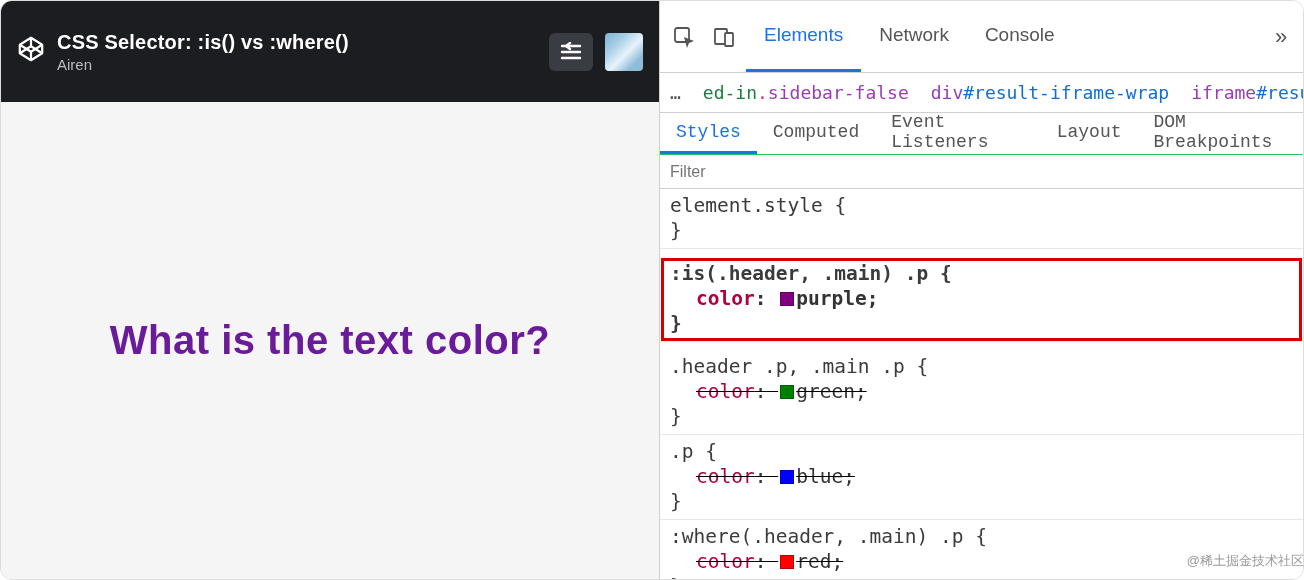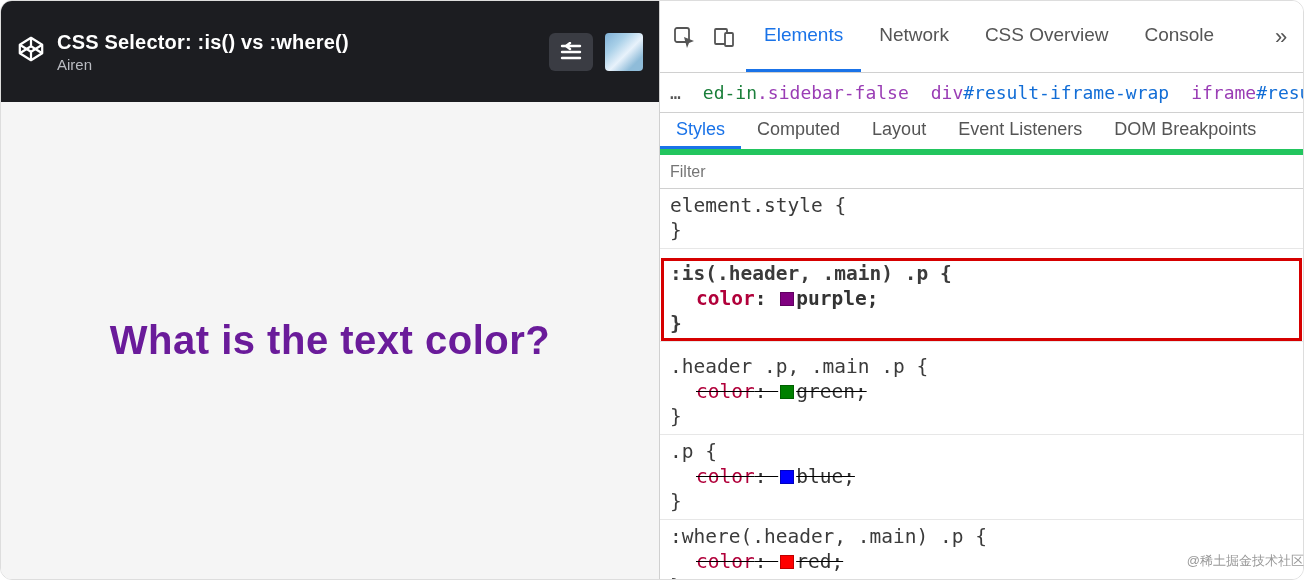--- a/index.html
+++ b/index.html
@@ -147,22 +147,23 @@
   .bc-item {}
   .bc-cls { color: #9a3db5; }
   .bc-id  { color: #116dd6; }
   .bc-tag { color: #9a3db5; }
   .bc-suf { color: #1b7f3b; margin-top: 24px; }
 
   .sub-tabs {
     height: 42px;
     display: flex;
     align-items: stretch;
-    border-bottom: 6px solid #22c55e;
+    border-bottom: 1px solid #22c55e;
     font-size: 18px;
+    font-family: Liberation Mono, monospace;
   }
   .sub-tab {
     padding: 0 16px;
     display: flex;
     align-items: center;
     color: #555;
     border-bottom: 3px solid transparent;
     cursor: pointer;
   }
   .sub-tab.active {
@@ -273,21 +274,20 @@
       </div>
       <div class="dt-icon-btn">
         <svg width="24" height="24" viewBox="0 0 24 24" fill="none" stroke="#555" stroke-width="1.8">
           <rect x="3" y="4" width="12" height="15" rx="1"></rect>
           <rect x="13" y="8" width="8" height="13" rx="1" fill="#fff"></rect>
         </svg>
       </div>
       <div class="dt-tabs">
         <div class="dt-tab active">Elements</div>
         <div class="dt-tab">Network</div>
-        <div class="dt-tab">CSS Overview</div>
         <div class="dt-tab">Console</div>
       </div>
       <div class="dt-more">»</div>
     </div>
 
     <div class="breadcrumb">
       <span class="bc-dots">…</span>
       <span class="bc-item">
         <span class="bc-suf">ed-in</span><span class="bc-cls">.sidebar-false</span>
       </span>
@@ -295,22 +295,22 @@
         <span class="bc-tag">div</span><span class="bc-id">#result-iframe-wrap</span>
       </span>
       <span class="bc-item">
         <span class="bc-tag">iframe</span><span class="bc-id">#result</span>
       </span>
     </div>
 
     <div class="sub-tabs">
       <div class="sub-tab active">Styles</div>
       <div class="sub-tab">Computed</div>
+      <div class="sub-tab">Event Listeners</div>
       <div class="sub-tab">Layout</div>
-      <div class="sub-tab">Event Listeners</div>
       <div class="sub-tab">DOM Breakpoints</div>
     </div>
 
     <div class="filter-row">
       <input class="filter-input" placeholder="Filter" style="">
     </div>
 
     <div class="styles" id="styles-container">
 
     <div class="rule">

